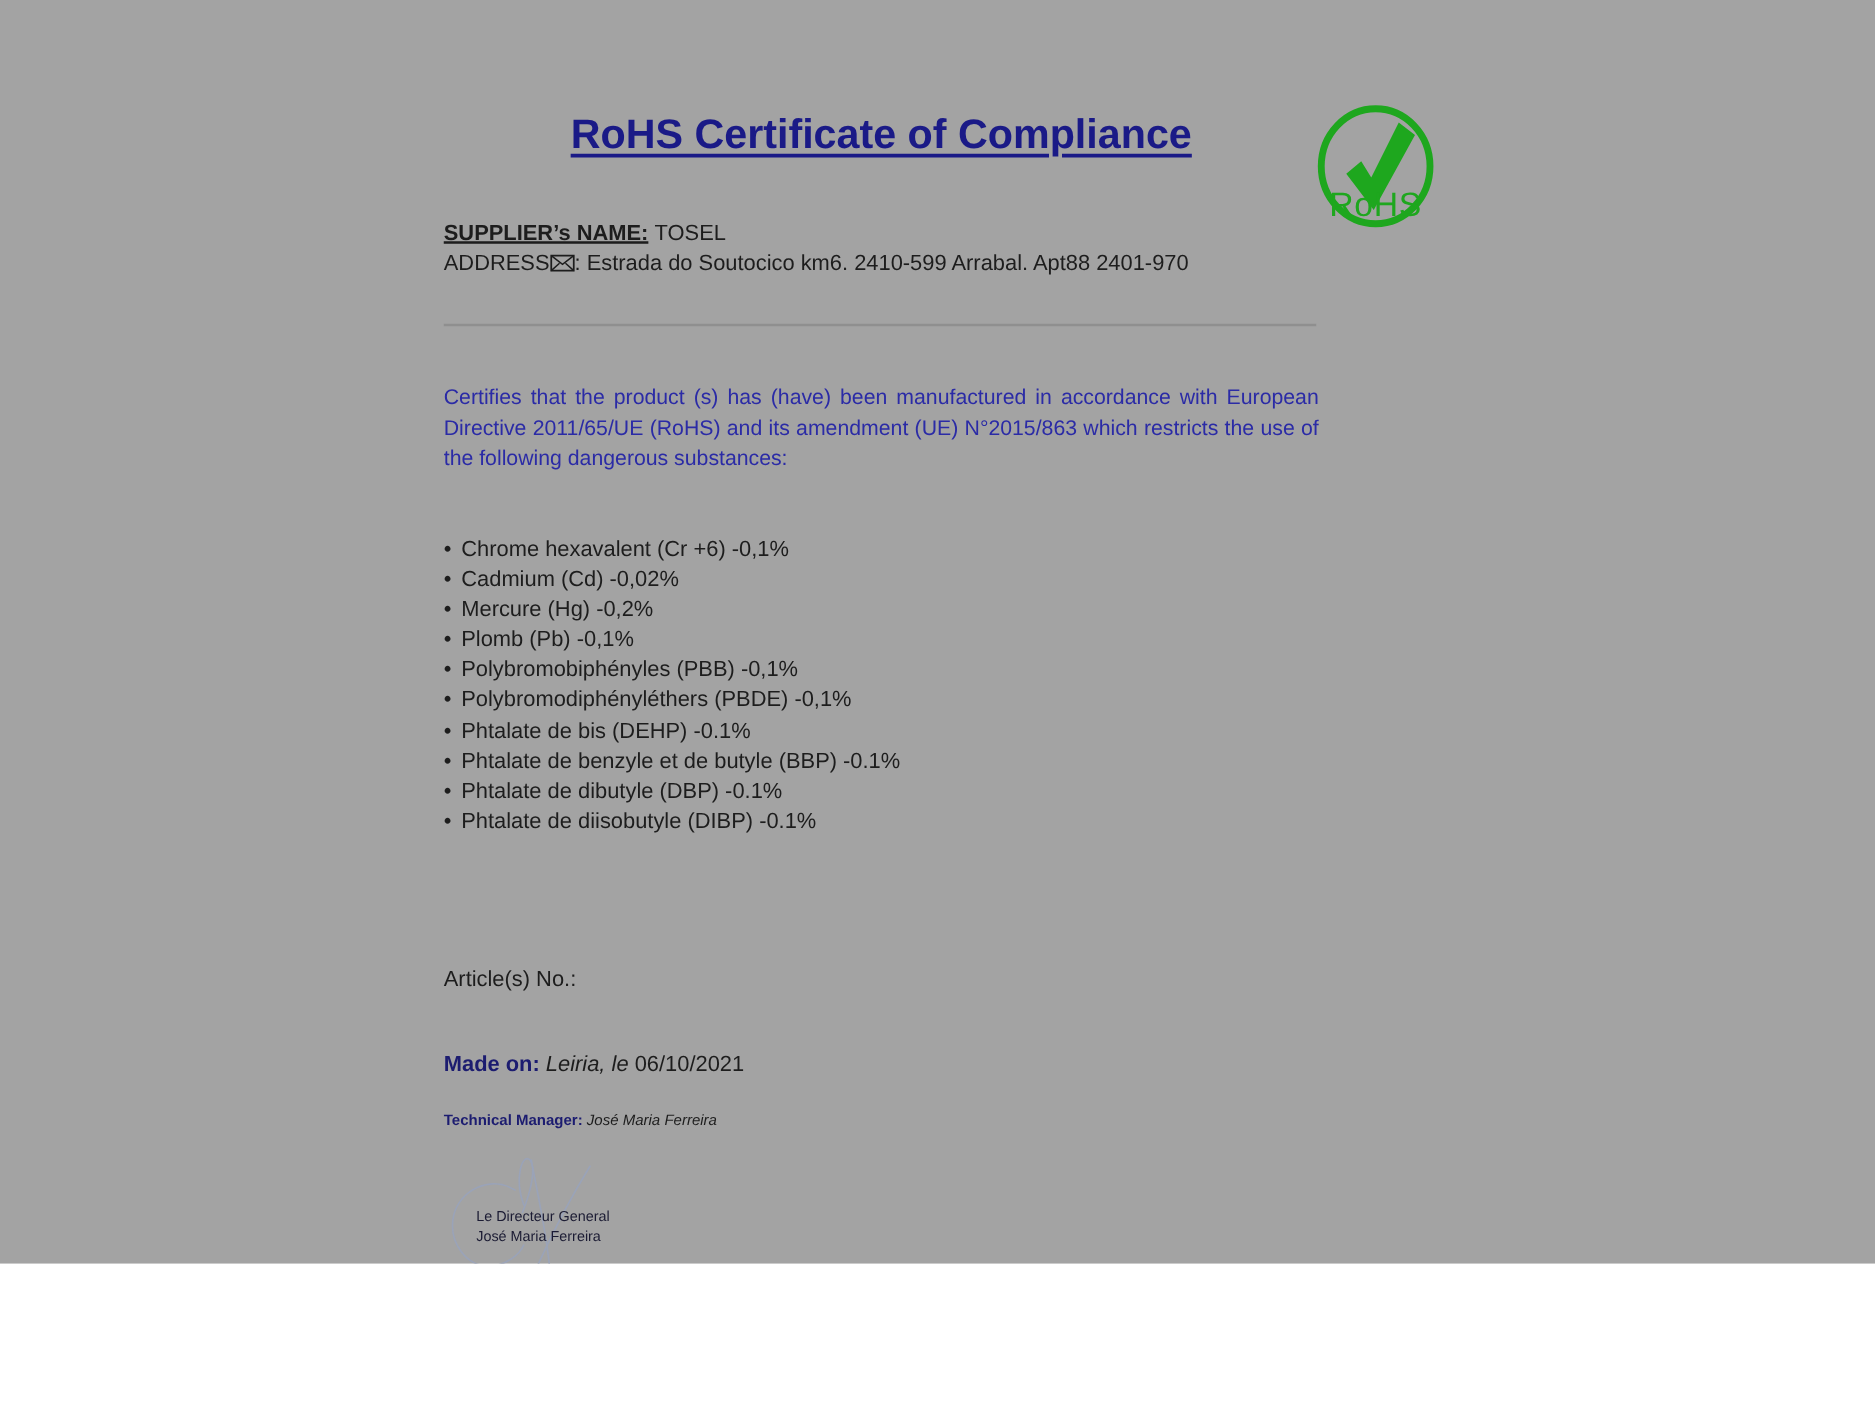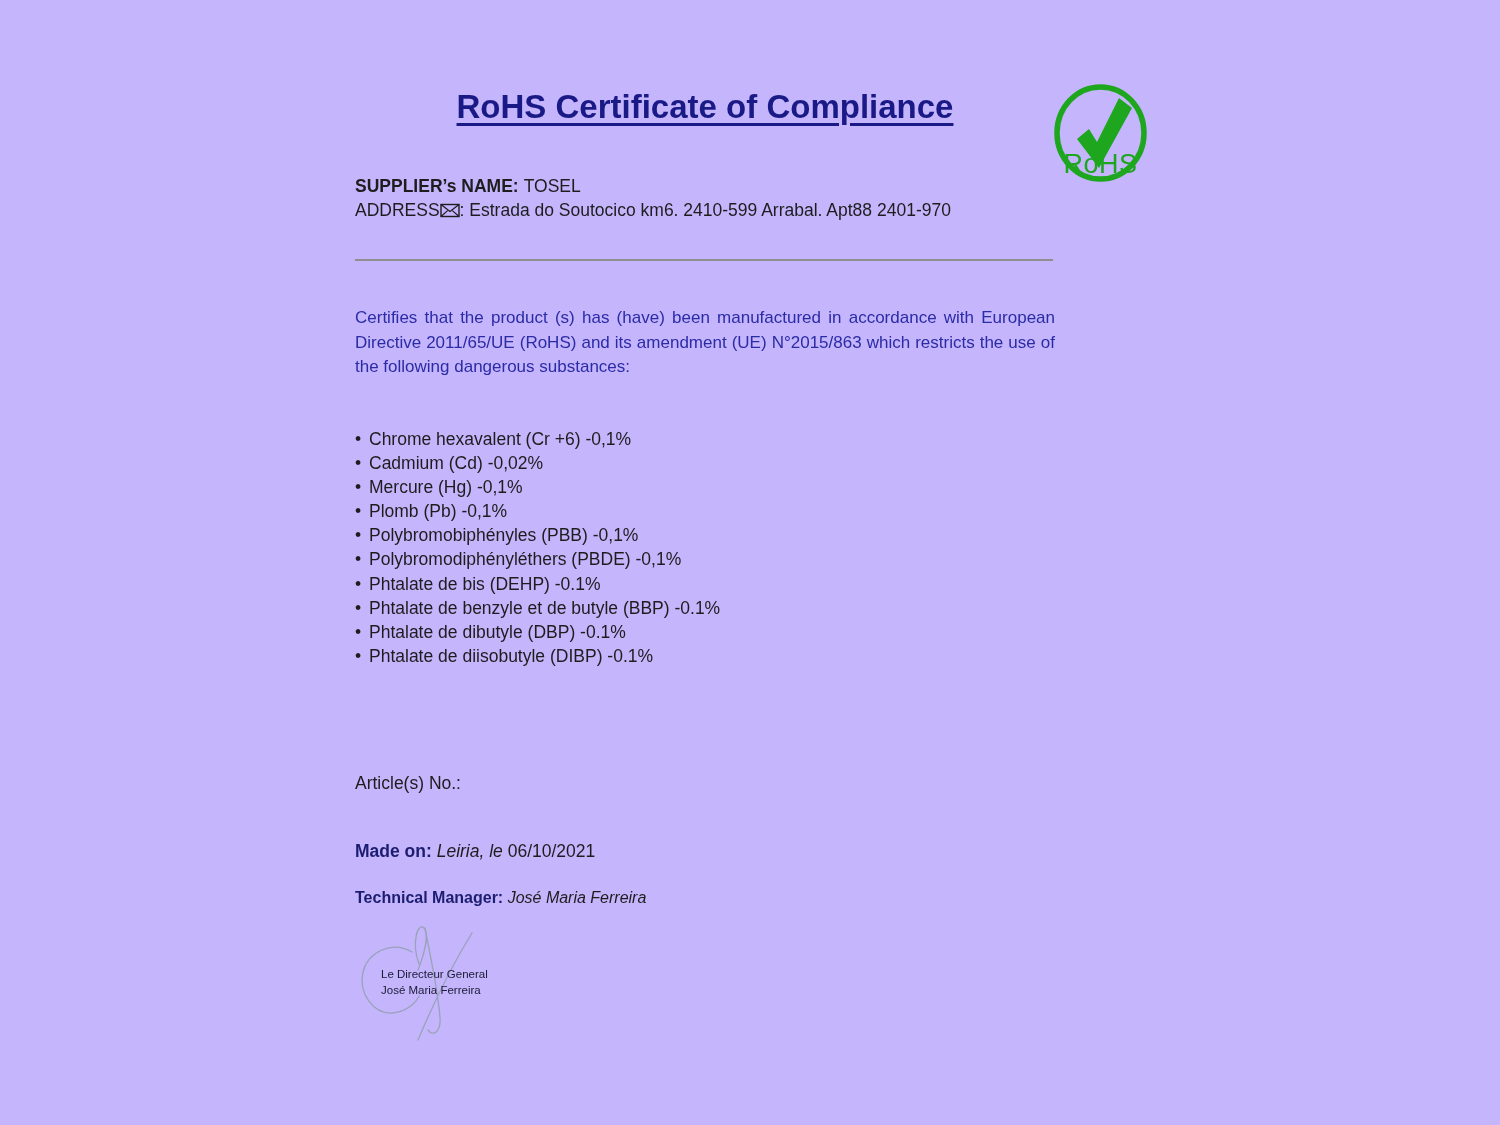--- a/index.html
+++ b/index.html
@@ -1,35 +1,35 @@
 <!DOCTYPE html>
 <html style="--title_navy: #1a1a87; --body_blue: #2b2ba6; --label_navy: #1c1c70; --text_black: #1d1d1d; --logo_green: #1ea71e; --rule_gray: #8f8f8f; --signature_ink: #9aa3b8;"><head>
 <meta charset="utf-8">
 <style>
   html,body { margin:0; padding:0; background:#ffffff; }
   .page {
-    position:relative; width:1500px; height:1125px; background:#c4b5fd;
+    position:relative; width:1500px; height:1011px; background:#a3a3a3;
     font-family:"Liberation Sans", sans-serif; color:var(--text_black,#1d1d1d);
     overflow:hidden;
   }
   .content { position:absolute; left:355px; top:0; width:700px; height:1125px; }
 
   .title {
     position:absolute; top:88px; left:0; width:700px; margin:0;
     font-size:33px; font-weight:bold; text-align:center;
     color:var(--title_navy,#1a1a87);
     text-decoration:underline; text-decoration-thickness:2.5px; text-underline-offset:5px;
   }
 
   .logo { position:absolute; left:1052px; top:83px; width:97px; height:100px; }
 
   .supplier { position:absolute; top:174px; left:0; }
   .sup-line { margin:0; font-size:17.5px; line-height:24px; white-space:nowrap; }
   .b { font-weight:bold; }
-  .u { text-decoration-thickness:1.5px; }
+  .u { text-decoration:underline; text-decoration-thickness:1.5px; }
   .gap-l { margin-left:5px; }
   .inline-icon { display:inline-block; vertical-align:-2px; }
   .phone-glyph { font-family:"DejaVu Sans", sans-serif; font-size:19px; vertical-align:-1px; }
 
   .rule {
     position:absolute; top:259px; left:0; width:698px; margin:0; border:none;
     border-top:2.5px solid var(--rule_gray,#8f8f8f);
   }
 
   .cert {
@@ -41,21 +41,21 @@
   .substances {
     position:absolute; top:427px; left:0; margin:0; padding:0; list-style:none;
     font-size:17.5px; line-height:24.1px;
   }
   .substances li { display:flex; }
   .dot { flex:0 0 14px; width:14px; }
 
   .statement { position:absolute; top:731px; left:0; margin:0; font-size:17.5px; color:var(--body_blue,#2b2ba6); }
   .articles  { position:absolute; top:773px; left:0; margin:0; font-size:17.5px; }
   .made-on   { position:absolute; top:841px; left:0; margin:0; font-size:17.5px; }
-  .manager   { position:absolute; top:889px; left:0; margin:0; font-size:16px;text-align:center; }
+  .manager   { position:absolute; top:889px; left:0; margin:0; font-size:12px;text-align:center; }
   .lab { font-weight:bold; color:var(--label_navy,#1c1c70); }
   .ital { font-style:italic; }
 
   .signature { position:absolute; left:356px; top:918px; width:150px; height:128px; }
   .signature svg { position:absolute; left:0; top:0; }
   .sig-text {
     position:absolute; left:25px; top:48px; width:125px; text-align:left;
     font-family:Liberation Sans, sans-serif; font-size:11.5px; line-height:16px;
     color:#1b1b33;
   }
@@ -88,21 +88,21 @@
     <li>
           <span class="dot">•</span>
           <span>Chrome hexavalent (Cr +6) -0,1%</span>
         </li>
         <li>
           <span class="dot">•</span>
           <span>Cadmium (Cd) -0,02%</span>
         </li>
         <li>
           <span class="dot">•</span>
-          <span>Mercure (Hg) -0,1%</span>
+          <span>Mercure (Hg) -0,2%</span>
         </li>
         <li>
           <span class="dot">•</span>
           <span>Plomb (Pb) -0,1%</span>
         </li>
         <li>
           <span class="dot">•</span>
           <span>Polybromobiphényles (PBB) -0,1%</span>
         </li>
         <li>

